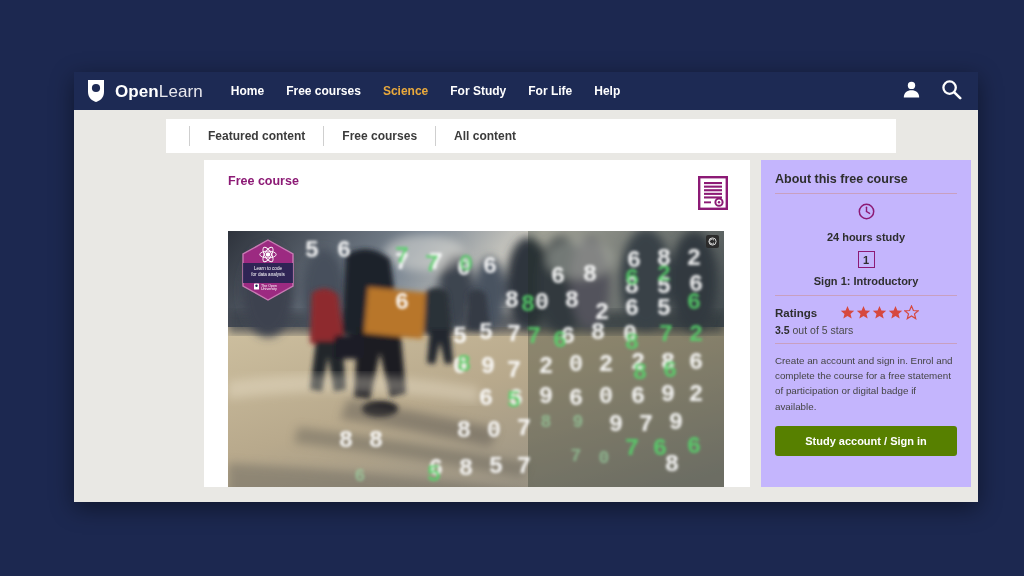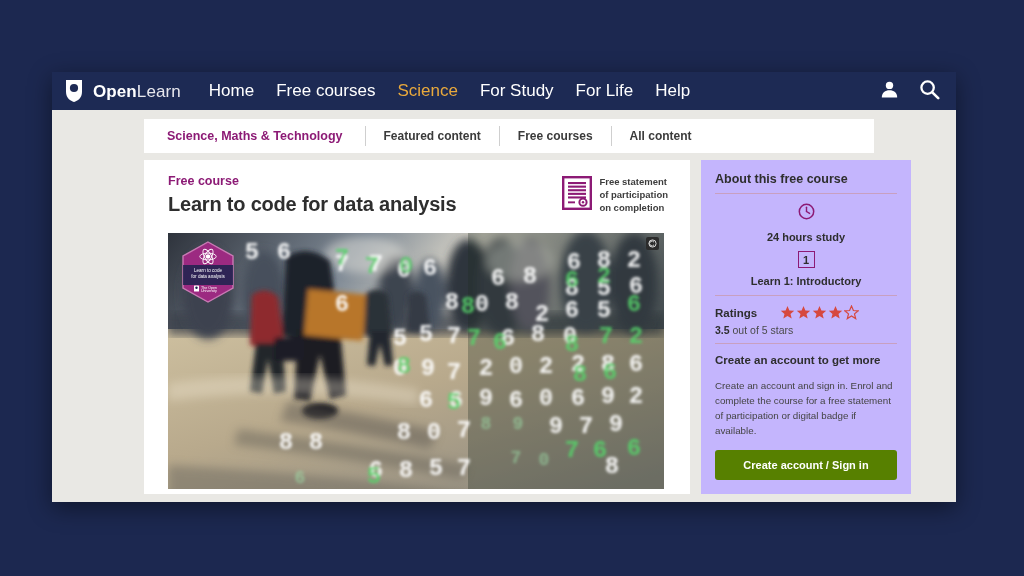--- a/index.html
+++ b/index.html
@@ -6,21 +6,21 @@
   html, body {
     width: 1024px; height: 576px;
     overflow: hidden;
     font-family: "Liberation Sans", sans-serif;
   }
   body { background: #1c2850; }
 
   
   #browser-window {
     position: absolute;
-    left: 52px; top: 72px;
+    left: 74px; top: 72px;
     width: 904px; height: 430px;
     background: #e9e8e4;
     box-shadow: 0 6px 22px rgba(0,0,0,0.45);
     overflow: hidden;
   }
 
   
   #top-nav {
     height: 38px;
     background: #1d2a54;
@@ -30,21 +30,21 @@
     position: relative;
   }
   #brand { display: flex; align-items: center; gap: 9px; margin-right: 28px; }
   .shield { width: 20px; height: 24px; position: relative; display:block; }
   #logo-text { font-size: 17px; color: #ffffff; letter-spacing: .1px; line-height: 1; }
   #logo-text b { font-weight: 700; }
   #logo-text span { font-weight: 400; color: #e8e8ee; }
 
   #nav-links { display: flex; align-items: center; gap: 22px; }
   .nav-link {
-    font-size: 17px; font-weight: 400; color: #ffffff;
+    font-size: 12px; font-weight: 700; color: #ffffff;
     text-decoration: none; white-space: nowrap; cursor: pointer;
   }
   .nav-link.active { color: #e9a93c; }
 
   #nav-right { position: absolute; right: 16px; top: 0; height: 38px; display: flex; align-items: center; gap: 20px; }
   .nav-icon { cursor: pointer; display: block; }
 
   
   #subnav-wrap { padding: 9px 0 0 92px; }
   #subnav {
@@ -57,21 +57,21 @@
   }
   .subnav-item {
     font-size: 12px; color: #3b3b3b; padding: 0 18px;
     cursor: pointer; white-space: nowrap; line-height: 1; font-weight: bold;
   }
   .subnav-item:first-child { padding-left: 0; padding-right: 22px; }
   .subnav-item.current { color: #8c1a75; font-weight: 700; font-size: 12.5px; }
   .subnav-sep { width: 1px; height: 20px; background: #cfcfcf; }
 
   
-  #content { display: flex; gap: 11px; padding: 7px 0 0 92px; }
+  #content { display: flex; gap: 11px; padding: 7px 0 0 92px; margin-left: 38px; }
   #main-card { width: 546px; background: #ffffff; padding: 14px 0 0 0; }
   #side-card { width: 210px; background: #c4b5fd; padding: 12px 14px 14px 14px; }
 
   
   #card-head { display: flex; justify-content: space-between; align-items: flex-start; padding: 0 22px 0 24px; }
   #free-course-label { color: #8c1a75; font-weight: 700; font-size: 12.5px; line-height: 1.2; }
   #course-title { color: #2e2e2e; font-weight: 700; font-size: 20px; margin-top: 3px; line-height: 1.2; letter-spacing: -.2px; }
 
   #statement-block { display: flex; gap: 7px; align-items: flex-start; padding-top: 2px; }
   #statement-text { font-size: 9.5px; color: #3d3d3d; line-height: 1.35; font-weight: 700; }
@@ -152,61 +152,54 @@
         <svg width="21" height="21" viewBox="0 0 21 21">
           <circle cx="8.6" cy="8.6" r="6.2" fill="none" stroke="#ffffff" stroke-width="2.3"></circle>
           <line x1="13.3" y1="13.3" x2="19.2" y2="19.2" stroke="#ffffff" stroke-width="2.6" stroke-linecap="round"></line>
         </svg>
       </span>
     </div>
   </div>
 
   <div id="subnav-wrap">
     <div id="subnav">
-      <div class="subnav-item current">Science, Maths &amp; Technology</div>
       <div class="subnav-sep"></div>
       <div class="subnav-item">Featured content</div>
       <div class="subnav-sep"></div>
       <div class="subnav-item">Free courses</div>
       <div class="subnav-sep"></div>
       <div class="subnav-item">All content</div>
     </div>
   </div>
 
   <div id="content">
 
     <div id="main-card">
 
       <div id="card-head">
         <div>
           <div id="free-course-label">Free course</div>
-          <h1 id="course-title">Learn to code for data analysis</h1>
         </div>
 
         <div id="statement-block">
           <span>
             <svg width="30" height="34" viewBox="0 0 30 34">
               <rect x="1.2" y="1.2" width="27.6" height="31.6" fill="none" stroke="#8c1a75" stroke-width="2.4"></rect>
               <g fill="#8c1a75">
                 <rect x="6" y="6" width="18" height="2.1"></rect>
                 <rect x="6" y="9.6" width="18" height="2.1"></rect>
                 <rect x="6" y="13.2" width="18" height="2.1"></rect>
                 <rect x="6" y="16.8" width="18" height="2.1"></rect>
                 <rect x="6" y="20.4" width="18" height="2.1"></rect>
                 <rect x="6" y="25.4" width="7" height="1.9"></rect>
               </g>
               <circle cx="21" cy="26.2" r="3.6" fill="none" stroke="#8c1a75" stroke-width="2"></circle>
               <circle cx="21" cy="26.2" r="1.2" fill="#8c1a75"></circle>
             </svg>
           </span>
-          <div id="statement-text">
-            <div>Free statement</div>
-            <div>of participation</div>
-            <div>on completion</div>
-          </div>
         </div>
       </div>
 
       <div id="hero">
         <svg id="hero-photo" viewBox="0 0 496 256" preserveAspectRatio="none">
           <defs>
             <linearGradient id="sky" x1="0" y1="0" x2="1" y2="0.4">
               <stop offset="0" stop-color="#2e333c"></stop>
               <stop offset="0.35" stop-color="#7d8894"></stop>
               <stop offset="0.55" stop-color="#d8d4c8"></stop>
@@ -407,21 +400,21 @@
             <circle cx="8.5" cy="8.5" r="7.2" fill="none" stroke="#8c1a75" stroke-width="1.5"></circle>
             <line x1="8.5" y1="8.5" x2="8.5" y2="4.3" stroke="#8c1a75" stroke-width="1.4" stroke-linecap="round"></line>
             <line x1="8.5" y1="8.5" x2="11.6" y2="10.4" stroke="#8c1a75" stroke-width="1.4" stroke-linecap="round"></line>
           </svg>
         </span>
         <span class="side-row-text">24 hours study</span>
       </div>
 
       <div class="side-row">
         <span class="icon-square">1</span>
-        <span class="side-row-text">Learn 1: Introductory</span>
+        <span class="side-row-text">Sign 1: Introductory</span>
       </div>
 
       <div class="side-rule"></div>
 
       <div id="ratings-row">
         <span id="ratings-label">Ratings</span>
         <span id="stars">
           <svg width="15" height="15" viewBox="0 0 15 15">
               <polygon points="7.5,1 9.4,5.5 14.2,5.8 10.5,8.9 11.7,13.6 7.5,11 3.3,13.6 4.5,8.9 0.8,5.8 5.6,5.5" fill="#d6483f"></polygon>
             </svg>
@@ -436,18 +429,17 @@
             </svg>
           <svg width="15" height="15" viewBox="0 0 15 15">
               <polygon points="7.5,1 9.4,5.5 14.2,5.8 10.5,8.9 11.7,13.6 7.5,11 3.3,13.6 4.5,8.9 0.8,5.8 5.6,5.5" fill="none" stroke="#d6483f" stroke-width="1.2"></polygon>
             </svg>
         </span>
       </div>
       <div id="rating-sub"><b>3.5</b><span> out of 5 stars</span></div>
 
       <div class="side-rule"></div>
 
-      <div id="create-heading">Create an account to get more</div>
       <div id="create-body">Create an account and sign in. Enrol and complete the course for a free statement of participation or digital badge if available.</div>
-      <button id="cta-button">Create account / Sign in</button>
+      <button id="cta-button">Study account / Sign in</button>
     </div>
   </div>
 </div>
 
 </body></html>

